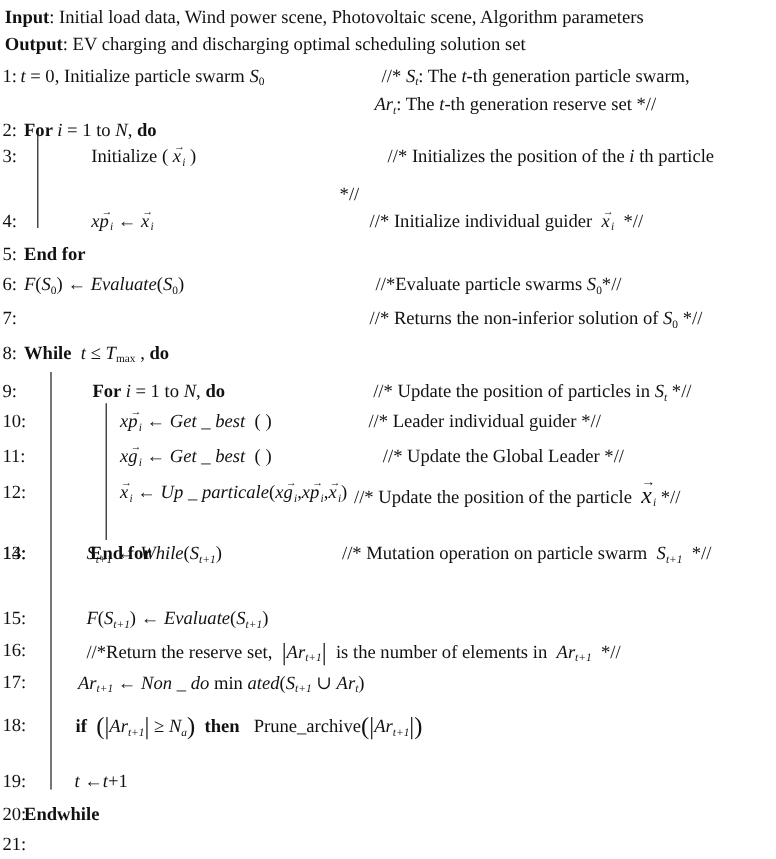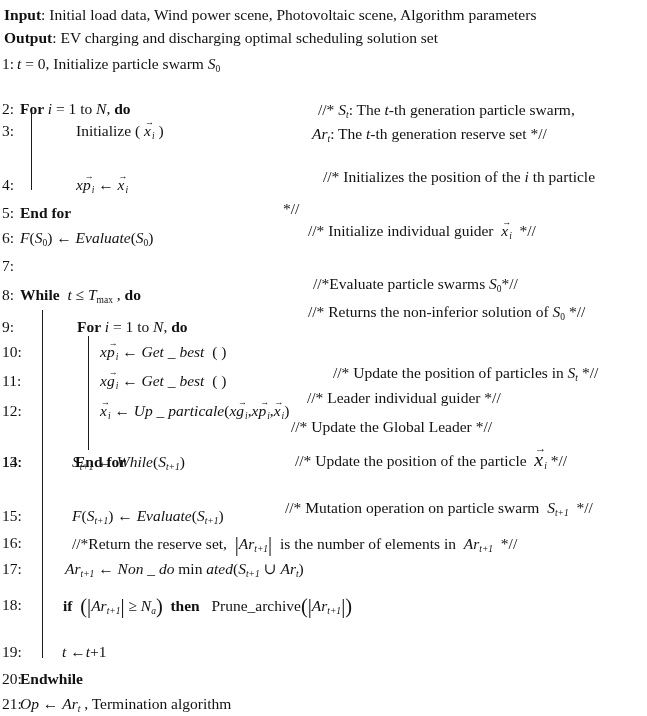--- a/index.html
+++ b/index.html
@@ -8,21 +8,21 @@
     width:647px;height:716px;
     background:#ffffff;
     font-family:"Liberation Serif","DejaVu Serif",serif;
     font-size:15.5px;
     color:#111111;
     overflow:hidden;
   }
   .row{position:absolute;left:0;width:647px;height:26px;}
   .num{position:absolute;left:2px;top:0;white-space:pre;}
   .code{position:absolute;top:0;white-space:pre;}
-  .comment{position:absolute;top:0;white-space:pre;margin-top:46px;}
+  .comment{position:absolute;top:0;white-space:pre;}
   .guide{position:absolute;width:1px;background:#1c1c1c;}
   .st-r{}
   .st-b{font-weight:bold;}
   .st-i{font-style:italic;}
   .st-s{font-size:9.5px;vertical-align:-3px;}
   .st-si{font-size:9.5px;font-style:italic;vertical-align:-3px;}
   .st-v{font-style:italic;position:relative;display:inline-block;padding-right:1px;}
   .st-v::after{
     content:"→";
     position:absolute;top:-0.55em;right:-2px;
@@ -90,31 +90,31 @@
       <span class="comment" style="left:308px"><span class="st-r">//* Returns the non-inferior solution of </span><span class="st-i">S</span><span class="st-s">0</span><span class="st-r"> *//</span></span>
     </div>
   <div class="row" style="top:286px">
       <span class="num">8:</span>
       <span class="code" style="left:20px"><span class="st-b">While </span><span class="st-r"> </span><span class="st-i">t</span><span class="st-r"> ≤ </span><span class="st-i">T</span><span class="st-s">max</span><span class="st-r"> , </span><span class="st-b">do</span></span>
     </div>
 
   <div class="row" style="top:318px">
       <span class="num">9:</span>
       <span class="code" style="left:77px"><span class="st-b">For </span><span class="st-i">i</span><span class="st-r"> = 1 to </span><span class="st-i">N</span><span class="st-r">, </span><span class="st-b">do</span></span>
-      <span class="comment" style="left:333px"><span class="st-r">//* Update the position of particles in </span><span class="st-i">S</span><span class="st-si">t</span><span class="st-r"> *//</span></span>
+      <span class="comment" style="left:311px"><span class="st-r">//* Update the position of particles in </span><span class="st-i">S</span><span class="st-si">t</span><span class="st-r"> *//</span></span>
     </div>
   <div class="row" style="top:343px">
       <span class="num">10:</span>
       <span class="code" style="left:100px"><span class="st-v">xp</span><span class="st-si">i</span><span class="st-r"> ← </span><span class="st-i">Get</span><span class="st-r"> _ </span><span class="st-i">best</span><span class="st-r">  ( )</span></span>
       <span class="comment" style="left:307px"><span class="st-r">//* Leader individual guider *//</span></span>
     </div>
   <div class="row" style="top:372px">
       <span class="num">11:</span>
       <span class="code" style="left:100px"><span class="st-v">xg</span><span class="st-si">i</span><span class="st-r"> ← </span><span class="st-i">Get</span><span class="st-r"> _ </span><span class="st-i">best</span><span class="st-r">  ( )</span></span>
-      <span class="comment" style="left:291px"><span class="st-r">//* Update the Global Leader *//</span></span>
+      <span class="comment" style="left:319px"><span class="st-r">//* Update the Global Leader *//</span></span>
     </div>
   <div class="row" style="top:402px">
       <span class="num">12:</span>
       <span class="code" style="left:100px"><span class="st-v">x</span><span class="st-si">i</span><span class="st-r"> ← </span><span class="st-i">Up</span><span class="st-r"> _ </span><span class="st-i">particale</span><span class="st-r">(</span><span class="st-v">xg</span><span class="st-si">i</span><span class="st-r">,</span><span class="st-v">xp</span><span class="st-si">i</span><span class="st-r">,</span><span class="st-v">x</span><span class="st-si">i</span><span class="st-r">)</span></span>
       <span class="comment" style="left:295px"><span class="st-r">//* Update the position of the particle  </span><span class="st-v st-vb">x</span><span class="st-si">i</span><span class="st-r"> *//</span></span>
     </div>
 
   <div class="row" style="top:453px">
       <span class="num">13:</span>
       <span class="code" style="left:75px"><span class="st-b">End for</span></span>
@@ -143,16 +143,15 @@
   <div class="row" style="top:643px">
       <span class="num">19:</span>
       <span class="code" style="left:62px"><span class="st-i">t</span><span class="st-r"> ←</span><span class="st-i">t</span><span class="st-r">+1</span></span>
     </div>
   <div class="row" style="top:670px">
       <span class="num">20:</span>
       <span class="code" style="left:20px"><span class="st-b">Endwhile</span></span>
     </div>
   <div class="row" style="top:695px">
       <span class="num">21:</span>
-      <span class="code" style="left:20px"><span class="st-i">Op</span><span class="st-r"> ← </span><span class="st-i">Ar</span><span class="st-si">t</span><span class="st-r"> , Termination algorithm</span></span>
     </div>
 
 </div>
 
 </body></html>

